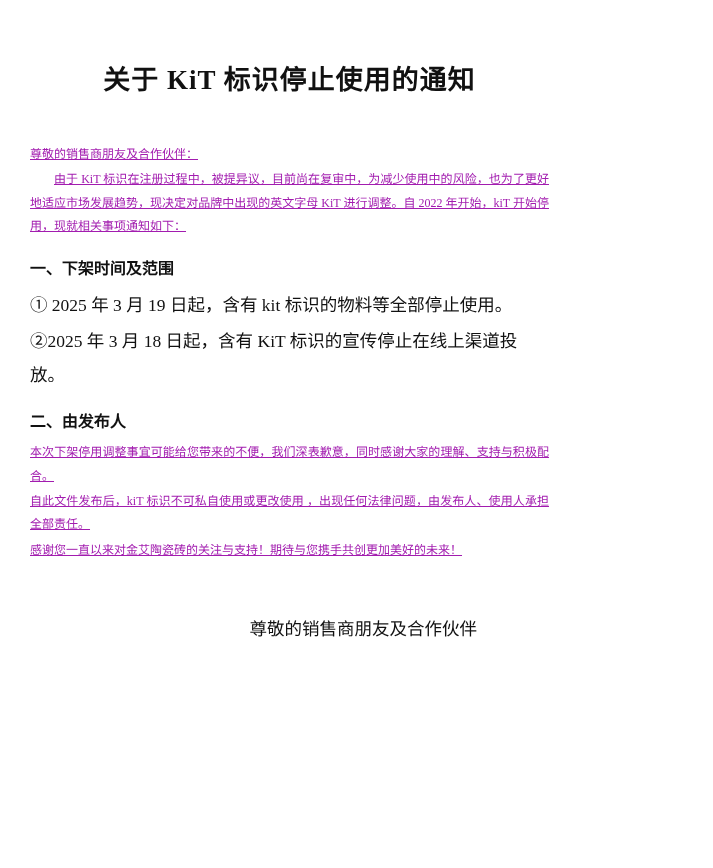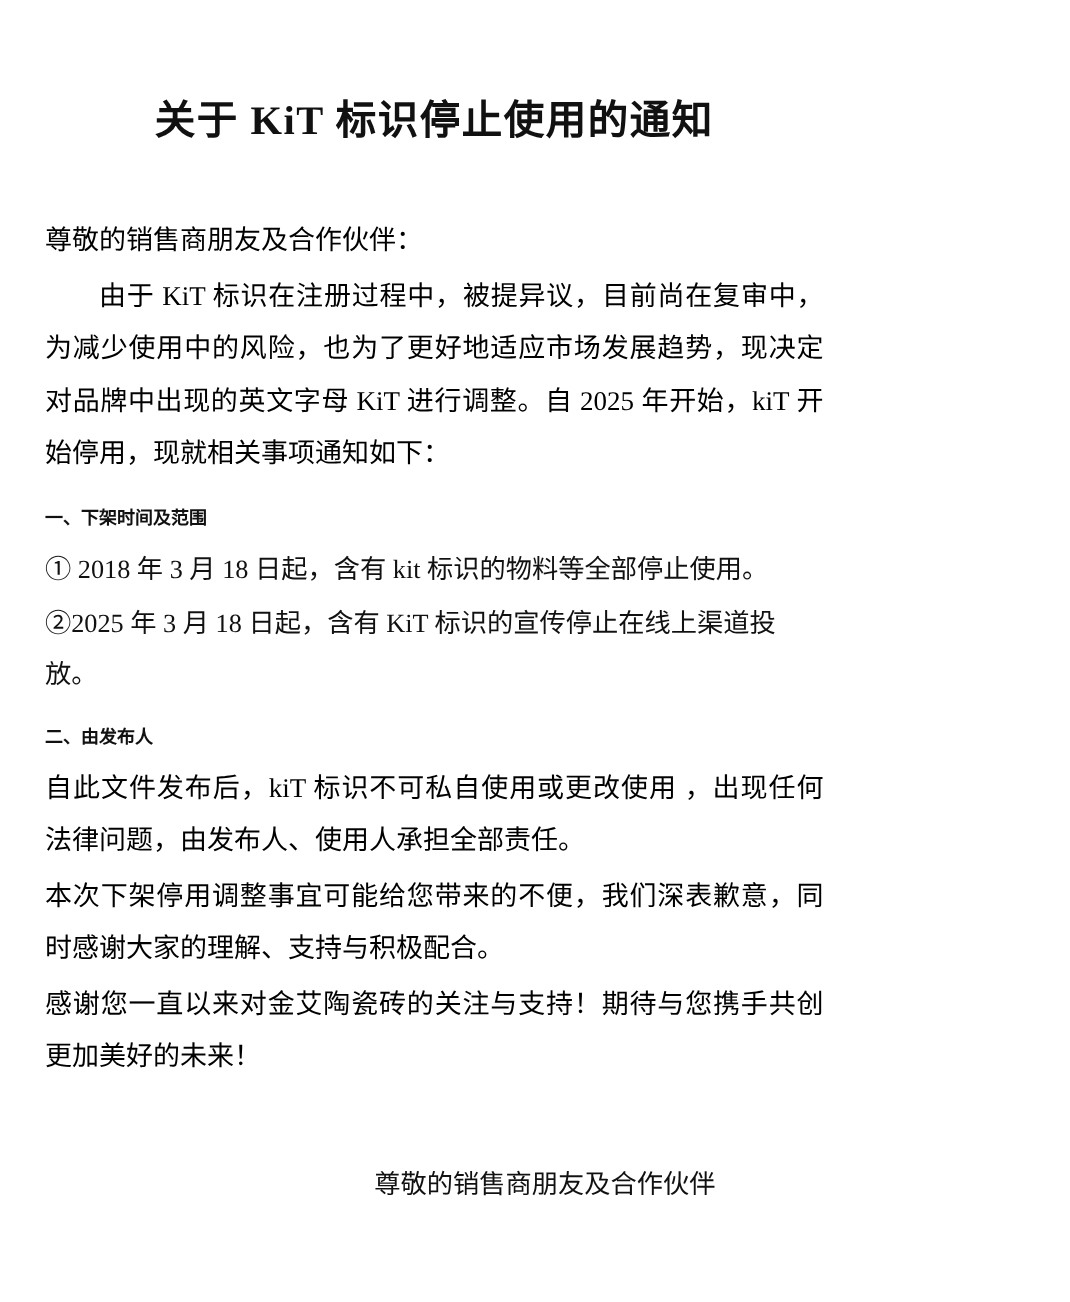--- a/index.html
+++ b/index.html
@@ -27,32 +27,33 @@
     font-weight: bold;
     letter-spacing: 1px;
     margin-top: 28px;
     margin-bottom: 0;
     color: #111;
   }
   .body-block {
     margin-top: 46px;
   }
   p.para {
-    font-size: 18px;
+    font-size: 12px;
     line-height: 1.95;
     margin: 0 0 2px 0;
     text-align: justify;
     text-justify: inter-ideograph;
-    color: #000000;
+    color: #a21caf;
+    text-decoration: underline;
   }
   p.indent {
     text-indent: 2em;
   }
   p.section-head {
-    font-size: 12px;
+    font-size: 16px;
     font-weight: bold;
     line-height: 1.95;
     margin: 14px 0 4px 0;
     color: #111;
   }
   p.list-item {
     font-size: 17.5px;
     line-height: 1.95;
     margin: 2px 0;
     color: #111;
@@ -73,31 +74,31 @@
 <body>
 
 <div class="page">
 
   <h1 class="doc-title">关于 KiT 标识停止使用的通知</h1>
 
   <div class="body-block">
 
     <p class="para">尊敬的销售商朋友及合作伙伴：</p>
 
-    <p class="para indent">由于 KiT 标识在注册过程中，被提异议，目前尚在复审中，为减少使用中的风险，也为了更好地适应市场发展趋势，现决定对品牌中出现的英文字母 KiT 进行调整。自 2025 年开始，kiT 开始停用，现就相关事项通知如下：</p>
+    <p class="para indent">由于 KiT 标识在注册过程中，被提异议，目前尚在复审中，为减少使用中的风险，也为了更好地适应市场发展趋势，现决定对品牌中出现的英文字母 KiT 进行调整。自 2022 年开始，kiT 开始停用，现就相关事项通知如下：</p>
 
     <p class="section-head">一、下架时间及范围</p>
 
-    <p class="list-item">① 2018 年 3 月 18 日起，含有 kit 标识的物料等全部停止使用。</p>
+    <p class="list-item">① 2025 年 3 月 19 日起，含有 kit 标识的物料等全部停止使用。</p>
     <p class="list-item">②2025 年 3 月 18 日起，含有 KiT 标识的宣传停止在线上渠道投放。</p>
 
     <p class="section-head">二、由发布人</p>
 
+    <p class="para">本次下架停用调整事宜可能给您带来的不便，我们深表歉意，同时感谢大家的理解、支持与积极配合。</p>
     <p class="para">自此文件发布后，kiT 标识不可私自使用或更改使用 ，出现任何法律问题，由发布人、使用人承担全部责任。</p>
-    <p class="para">本次下架停用调整事宜可能给您带来的不便，我们深表歉意，同时感谢大家的理解、支持与积极配合。</p>
     <p class="para">感谢您一直以来对金艾陶瓷砖的关注与支持！期待与您携手共创更加美好的未来！</p>
 
   </div>
 
   <div class="sign-block">
     <p>尊敬的销售商朋友及合作伙伴</p>
   </div>
 
 </div>
 

